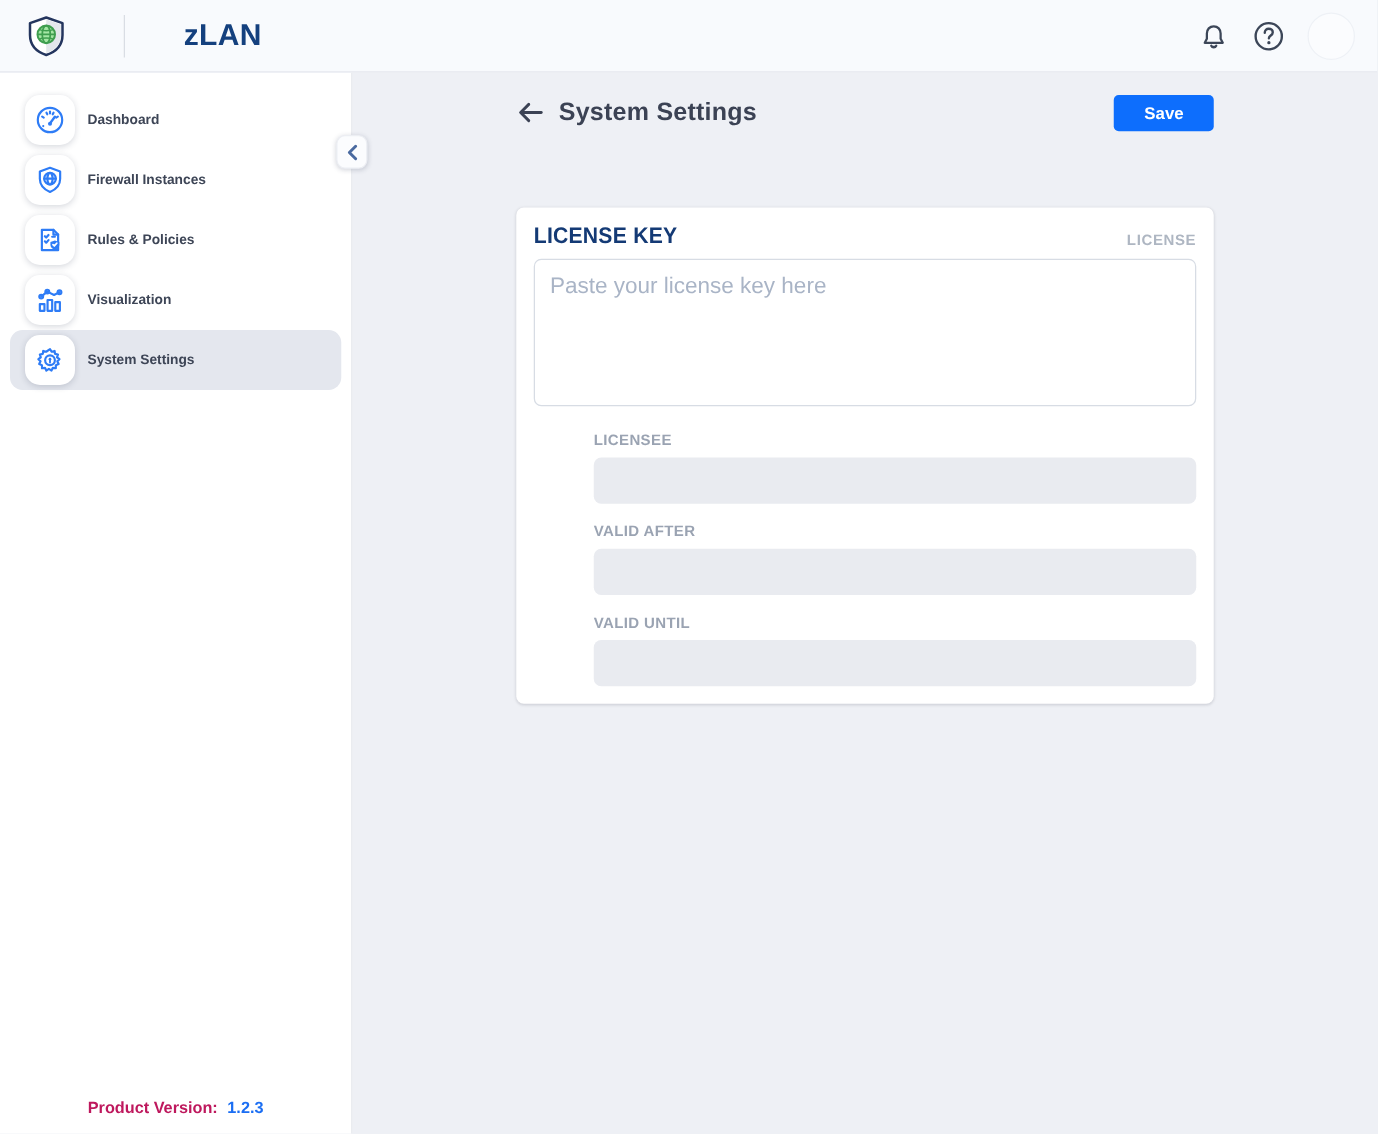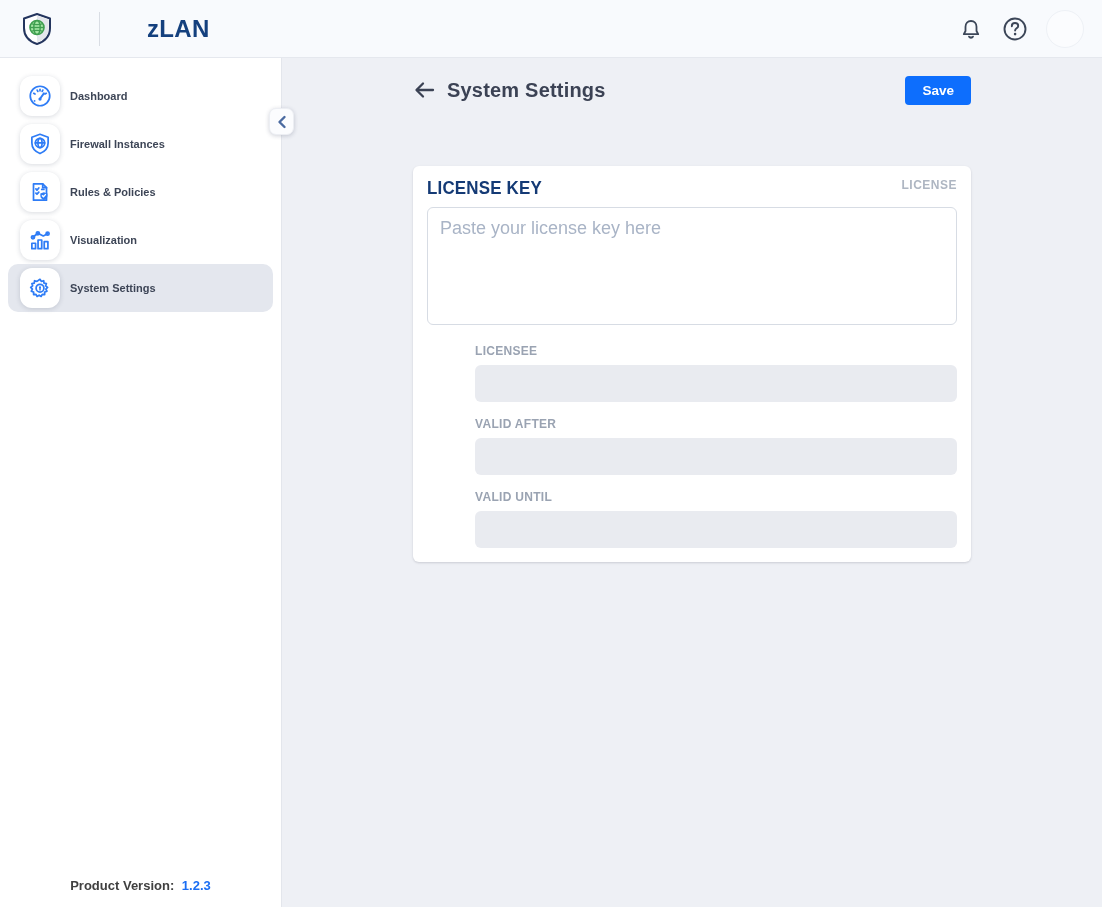--- a/index.html
+++ b/index.html
@@ -32,47 +32,47 @@
     padding:0 10px 0 12px; cursor:pointer;
   }
   .nav-item.active { background:#e4e7ee; }
   .icon-tile {
     width:40px; height:40px; background:#fff; border-radius:12px;
     box-shadow:0 1px 5px rgba(40,52,80,.18);
     display:flex; align-items:center; justify-content:center; flex:none;
   }
   .nav-label { margin-left:10px; font-size:11px; font-weight:600; color:#3d4556; }
   .version-row { margin-top:auto; text-align:center; font-size:13px; font-weight:700; padding-bottom:4px; }
-  .version-label { color:#404040;text-align:right; }
+  .version-label { color:#be185d;text-align:right; }
   .version-value { color:#1b6ef3; margin-left:4px; }
 
   .collapse-btn {
     position:absolute; left:269px; top:50px; width:25px; height:27px;
     background:#fbfcfe; border:1px solid #eceef3; border-radius:7px;
     box-shadow:0 1px 4px rgba(40,52,80,.22);
     display:flex; align-items:center; justify-content:center; cursor:pointer; z-index:6;
   }
 
   
   .main { flex:1; background:#eef0f5; padding-top:14px; overflow:hidden; }
   .content-col { width:558px; margin:0 auto; }
   .page-head { display:flex; align-items:center; height:36px; }
   .back-btn { width:22px; height:22px; display:flex; align-items:center; justify-content:center; cursor:pointer; }
   .page-title { font-size:20px; font-weight:700; color:#3b4254; margin-left:12px; letter-spacing:.2px; }
   .save-btn {
     margin-left:auto; background:#0d6efd; color:#fff; border:none; border-radius:4px;
-    font-family:inherit; font-size:13.5px; font-weight:600; padding:7px 17px; cursor:pointer;
+    font-family:inherit; font-size:13.5px; font-weight:600; padding:7px 24px; cursor:pointer;
   }
 
   .card {
     margin-top:58px; background:#fff; border-radius:6px;
     box-shadow:0 1px 3px rgba(16,24,40,.10), 0 1px 2px rgba(16,24,40,.06);
     padding:12px 14px 14px 14px;
   }
-  .card-head { display:flex; align-items:flex-start; }
+  .card-head { display:flex; align-items:flex-end; }
   .card-title {
     display:inline-block; font-size:18px; font-weight:800; color:#143a75;
     letter-spacing:.2px; transform:scaleX(.94); transform-origin:left center;
   }
   .required-badge {
     margin-left:auto; font-size:12px; font-weight:600; color:#aeb6c2; letter-spacing:.5px;
   }
   .license-textarea {
     width:100%; height:118px; margin-top:8px; resize:none;
     border:1px solid #d7dce4; border-radius:6px; padding:10px 12px;

